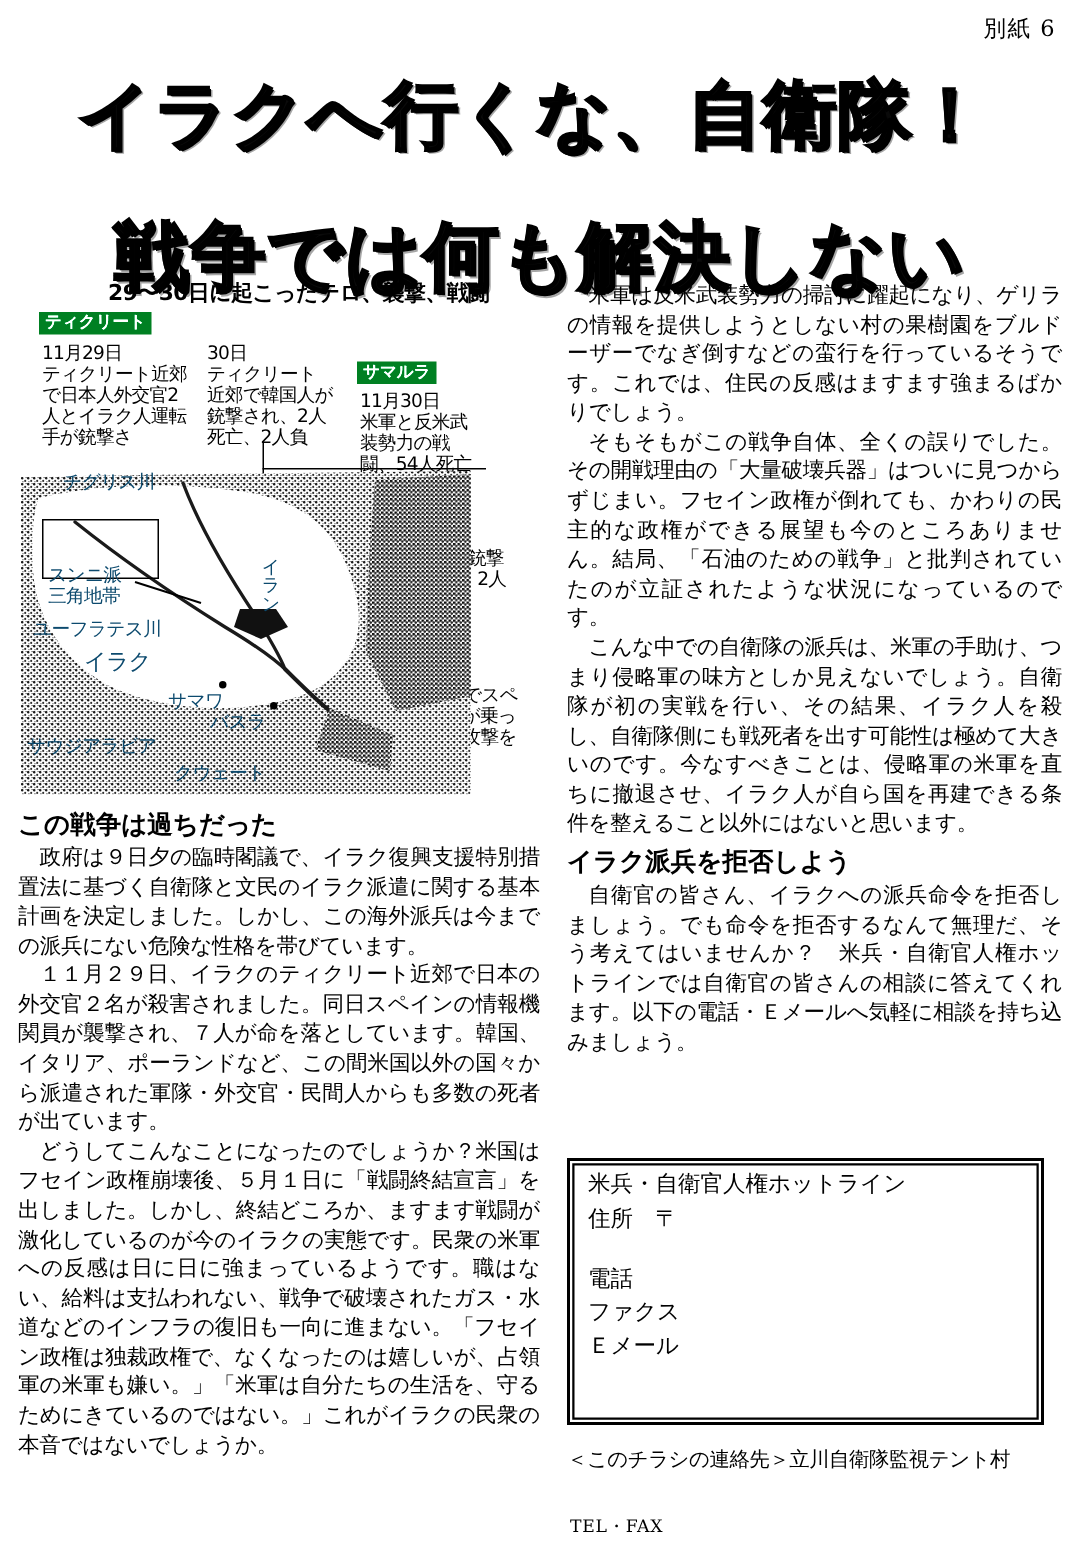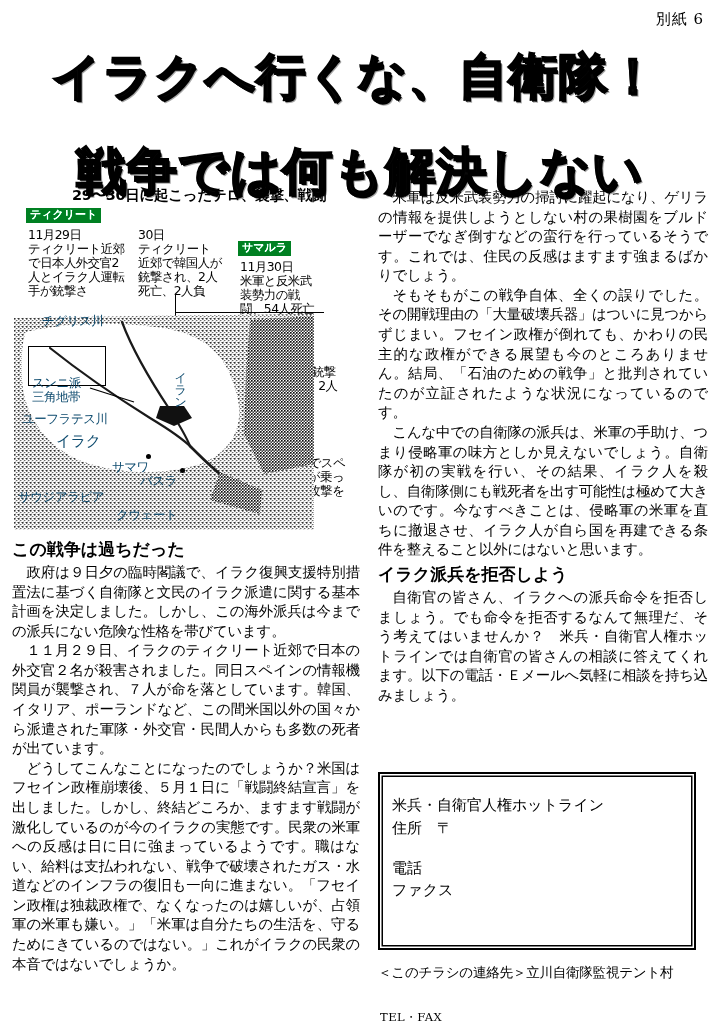--- a/index.html
+++ b/index.html
@@ -170,21 +170,21 @@
 
   
   #contact-box {
     position: absolute;
     left: 0px;
     top: 586px;
     width: 318px;
     height: 178px;
     border: 2.5px solid #000;
     box-shadow: inset 0 0 0 1.5px #fff, inset 0 0 0 3px #000;
-    padding: 20px 12px;
+    padding: 4px 12px;
     box-sizing: border-box;
     background: #fff;
   }
   #contact-box .cline {
     font-size: 15px;
     line-height: 1.52;
     font-family: "DejaVu Serif", "Liberation Serif", serif;
     white-space: nowrap;
   }
   #contact-box .cspacer { height: 17px; }
@@ -349,20 +349,21 @@
 
     <h2 class="sub-head" style="margin-top:3px;">イラク派兵を拒否しよう</h2>
     <p class="body-par">自衛官の皆さん、イラクへの派兵命令を拒否しましょう。でも命令を拒否するなんて無理だ、そう考えてはいませんか？　米兵・自衛官人権ホットラインでは自衛官の皆さんの相談に答えてくれます。以下の電話・Ｅメールへ気軽に相談を持ち込みましょう。</p>
 
     <div id="contact-box">
       <div class="cline">米兵・自衛官人権ホットライン</div>
       <div class="cline">住所　〒</div>
       <div class="cspacer"></div>
       <div class="cline">電話</div>
       <div class="cline">ファクス</div>
+      <div class="cline">Ｅメール</div>
     </div>
 
     <div id="flyer-origin">＜このチラシの連絡先＞立川自衛隊監視テント村</div>
     <div id="footer-tel">TEL・FAX</div>
     <div id="footer-mail">MAIL：</div>
     <div id="footer-date">＜０３年１２月１３日＞</div>
   </div>
 
 </div>
 

